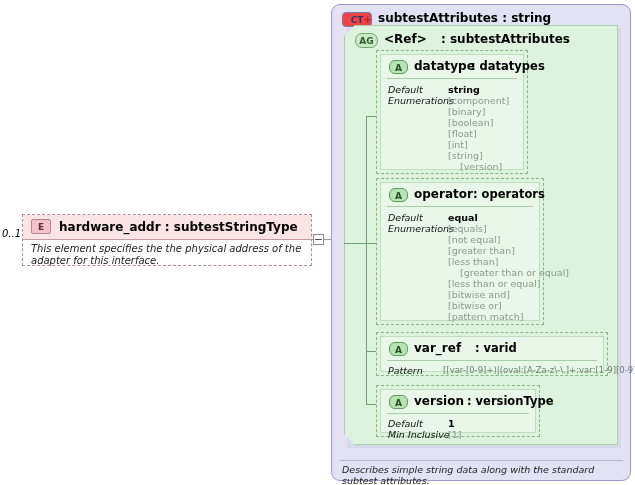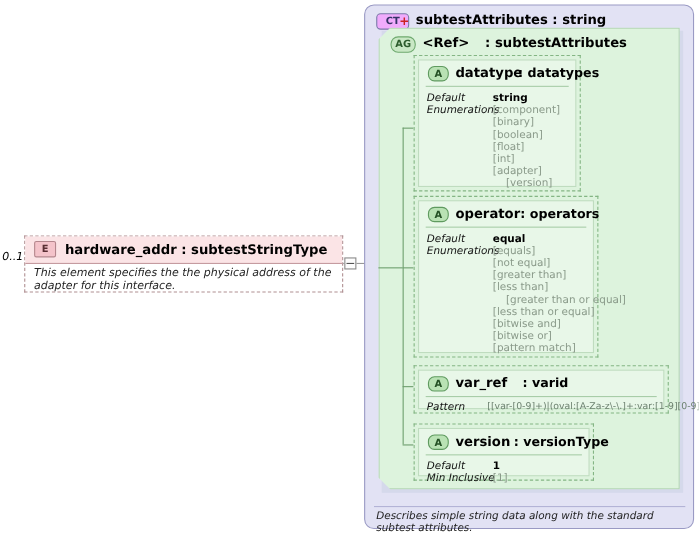--- a/index.html
+++ b/index.html
@@ -61,21 +61,21 @@
   
   #ct-box{
     position:absolute;left:331px;top:4px;width:300px;height:477px;
     background:#e2e2f4;
     border:1px solid #9a9ac4;
     border-radius:9px;
     box-sizing:border-box;
   }
   .ct-badge{
     position:absolute;left:10px;top:7px;width:30px;height:15px;
-    background:#f0abfc;border:1px solid #7a7aa8;
+    background:#ef4444;border:1px solid #7a7aa8;
     border-radius:4px;
     font-size:9px;font-weight:bold;color:#333366;
     line-height:15px;text-align:center;
     box-sizing:border-box;
   }
   .ct-plus{
     position:absolute;left:31px;top:9px;
     color:#cc2222;font-size:11px;font-weight:bold;line-height:11px;
   }
   #ct-title{
@@ -222,21 +222,21 @@
 
       <div class="facet-label" style="top:29px;">Default</div>
       <div class="facet-value v-bold" style="left:67px;top:29px;">string</div>
 
       <div class="facet-label" style="top:40px;">Enumerations</div>
       <div class="facet-value v-enum" style="left:67px;top:40px;">[component]</div>
       <div class="facet-value v-enum" style="left:67px;top:51px;">[binary]</div>
       <div class="facet-value v-enum" style="left:67px;top:62px;">[boolean]</div>
       <div class="facet-value v-enum" style="left:67px;top:73px;">[float]</div>
       <div class="facet-value v-enum" style="left:67px;top:84px;">[int]</div>
-      <div class="facet-value v-enum" style="left:67px;top:95px;">[adapter]</div>
+      <div class="facet-value v-enum" style="left:67px;top:95px;">[string]</div>
       <div class="facet-value v-enum" style="left:67px;top:106px;padding-left:12px;">[version]</div>
     </div>
   </div>
 
   <div class="attr-box" style="left:376px;top:178px;width:168px;height:147px;">
     <div class="attr-inner">
       <div class="a-badge">A</div>
       <div class="attr-name">operator</div>
       <div class="attr-type" style="left:92px;">: operators</div>
       <div class="attr-sep"></div>

